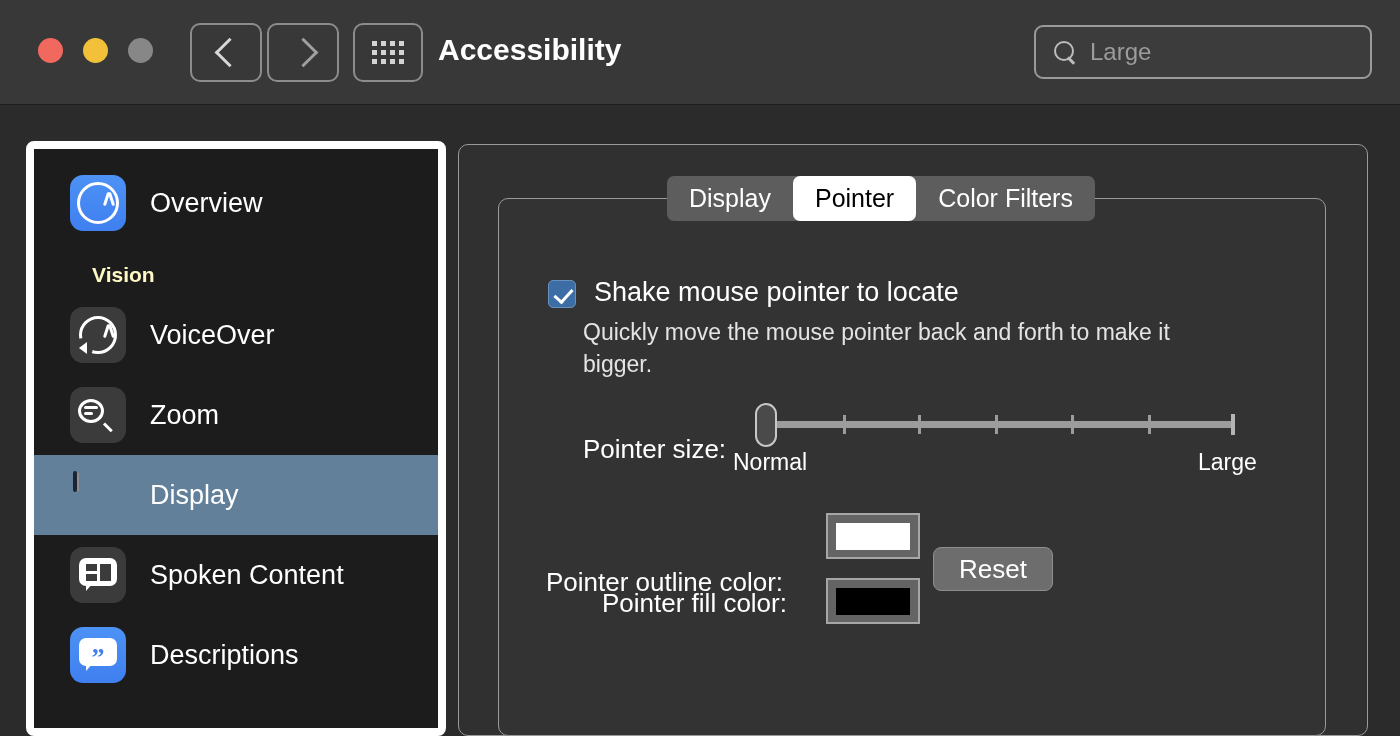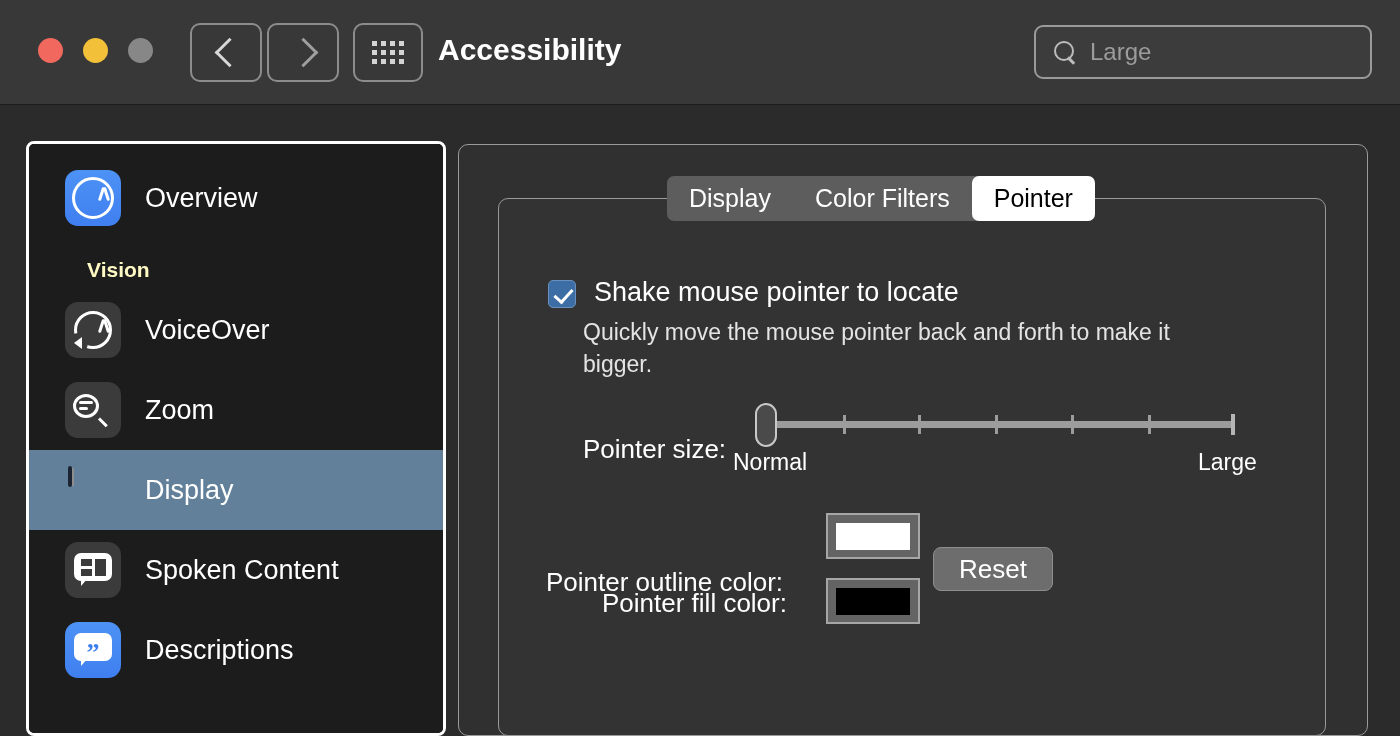--- a/index.html
+++ b/index.html
@@ -99,21 +99,21 @@
     content: ""; position: absolute; left: 14px; top: 15px;
     width: 9px; height: 2.5px; background: #bcbcbc;
     transform: rotate(45deg); transform-origin: left center;
   }
   .search-ph { font-size: 24px; color: #9c9c9c; }
 
   
   .sidebar-focus {
     position: absolute; left: 26px; top: 141px;
     width: 420px; height: 595px;
-    border: 3px solid #ffffff;
+    border: 8px solid #ffffff;
     border-radius: 8px;
     background: #1c1c1c;
     overflow: hidden;
   }
   .sidebar-inner {
     position: absolute; left: 0; top: 0;
     width: 414px; height: 589px;
     background: #1c1c1c;
   }
   .side-row {
@@ -476,22 +476,22 @@
       </div>
 
     </div>
   </div>
 
   <div class="panel"></div>
   <div class="tabbox"></div>
 
   <div class="tabs">
     <div class="tab">Display</div>
+    <div class="tab active">Pointer</div>
     <div class="tab">Color Filters</div>
-    <div class="tab active">Pointer</div>
   </div>
 
   <div class="check-row">
     <span class="checkbox"></span>
     <span class="check-label">Shake mouse pointer to locate</span>
   </div>
   <div class="help-text">Quickly move the mouse pointer back and forth to make it bigger.</div>
 
   <div class="slider-label">Pointer size:</div>
   <div class="slider">

